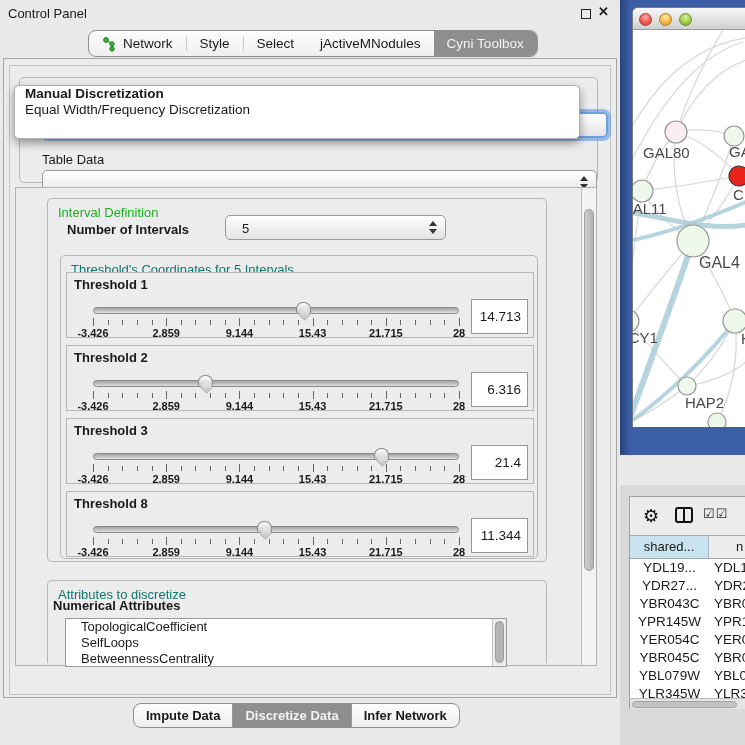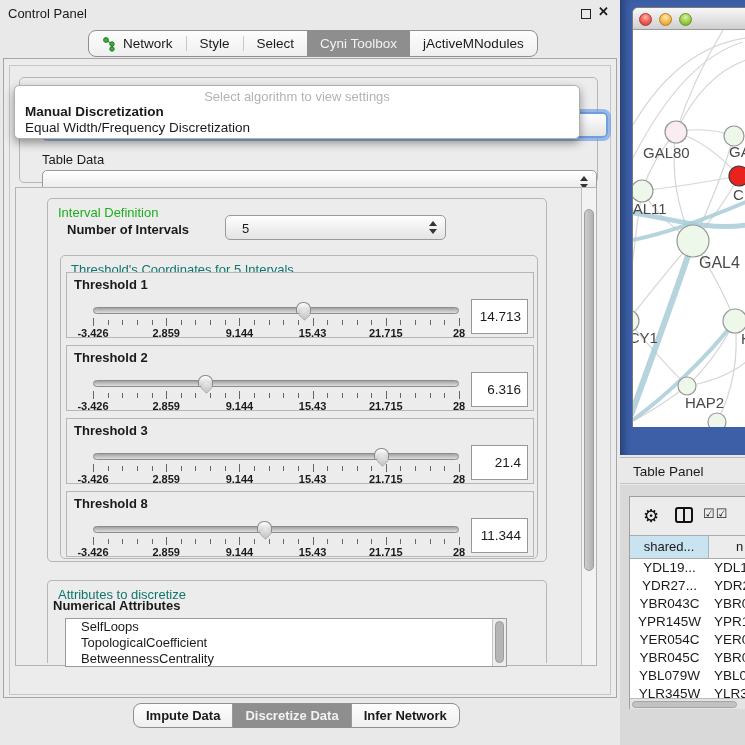--- a/index.html
+++ b/index.html
@@ -141,45 +141,44 @@
       <span>Network</span>
     </div>
     <div class="vsep"></div>
     <div class="tab">
         <span>Style</span>
       </div>
     <div class="vsep"></div>
     <div class="tab">
         <span>Select</span>
       </div>
+    <div class="tab">
+        <span>jActiveMNodules</span>
+      </div>
     <div class="tab sel">
         <span>Cyni Toolbox</span>
-      </div>
-    <div class="tab">
-        <span>jActiveMNodules</span>
       </div>
   </div>
 
   <div class="content">
     <div class="inner"></div>
 
     <div class="group algo-group">
       <span class="legend green">Discretization Algorithm</span>
       <div class="combo algo-combo"></div>
       <div class="tdlabel">Table Data</div>
       <div class="combo td-combo">
         <span class="arrows">
             <span class="arr-up"></span>
             <span class="arr-dn"></span>
           </span>
       </div>
     </div>
 
     <div class="popup">
-      <div class="ph">Select algorithm to view settings</div>
       <div class="opt bold">Manual Discretization</div>
       <div class="opt">Equal Width/Frequency Discretization</div>
     </div>
 
     <div class="settings">
       <div class="group ig">
         <span class="legend green">Interval Definition</span>
         <span class="nlabel">Number of Intervals</span>
         <div class="combo spinner">
           <span class="val">5</span>
@@ -371,22 +370,22 @@
     <div class="vbox">11.344</div>
   </div>
 </div>
         </div>
       </div>
       <div class="group ag">
         <span class="legend blue">Attributes to discretize</span>
         <div class="nalabel">Numerical Attributes</div>
         <div class="attr-list">
           <div id="attr-items">
+              <div class="attr-item">TopologicalCoefficient</div>
               <div class="attr-item">SelfLoops</div>
-              <div class="attr-item">TopologicalCoefficient</div>
               <div class="attr-item">BetweennessCentrality</div>
             </div>
           <div class="list-scroll">
               <div class="list-thumb"></div>
             </div>
         </div>
       </div>
       <div class="set-scroll">
           <div class="set-thumb"></div>
         </div>
@@ -458,23 +457,20 @@
             <text x="-12" y="184" font-size="15" fill="#4a4a4a">GAL11</text>
             <text x="66" y="238" font-size="16" fill="#4a4a4a">GAL4</text>
             <text x="-16" y="313" font-size="15" fill="#4a4a4a">GCY1</text>
             <text x="108" y="314" font-size="15" fill="#4a4a4a">H</text>
             <text x="52" y="378" font-size="15" fill="#4a4a4a">HAP2</text>
           </svg>
       </div>
     </div>
   </div>
 
-  <div class="tp-header">
-    <span>Table Panel</span>
-  </div>
 
   <div class="tp-body">
     <div class="tp-widget">
       <div class="tp-toolbar">
         <span class="gear">⚙</span>
         <span class="colicon"></span>
         <span class="checks"><span>☑</span><span>☑</span></span>
       </div>
       <div class="tp-cols">
         <div class="tp-col1">shared...</div>

